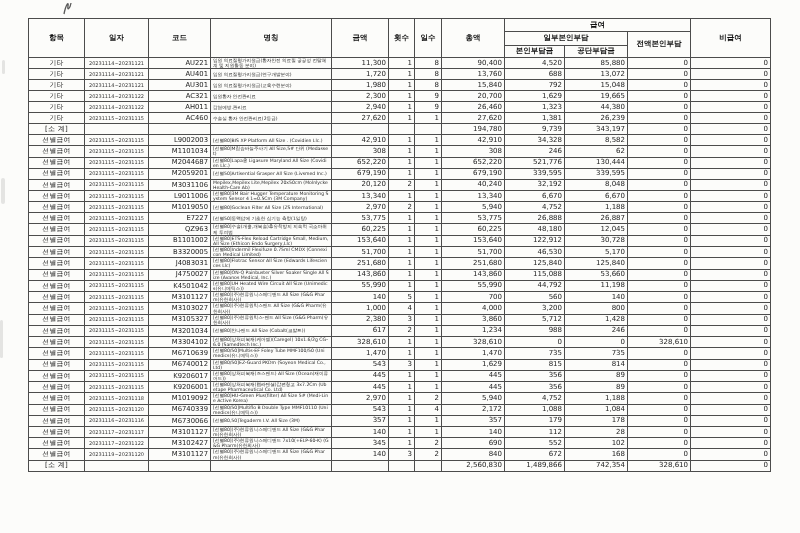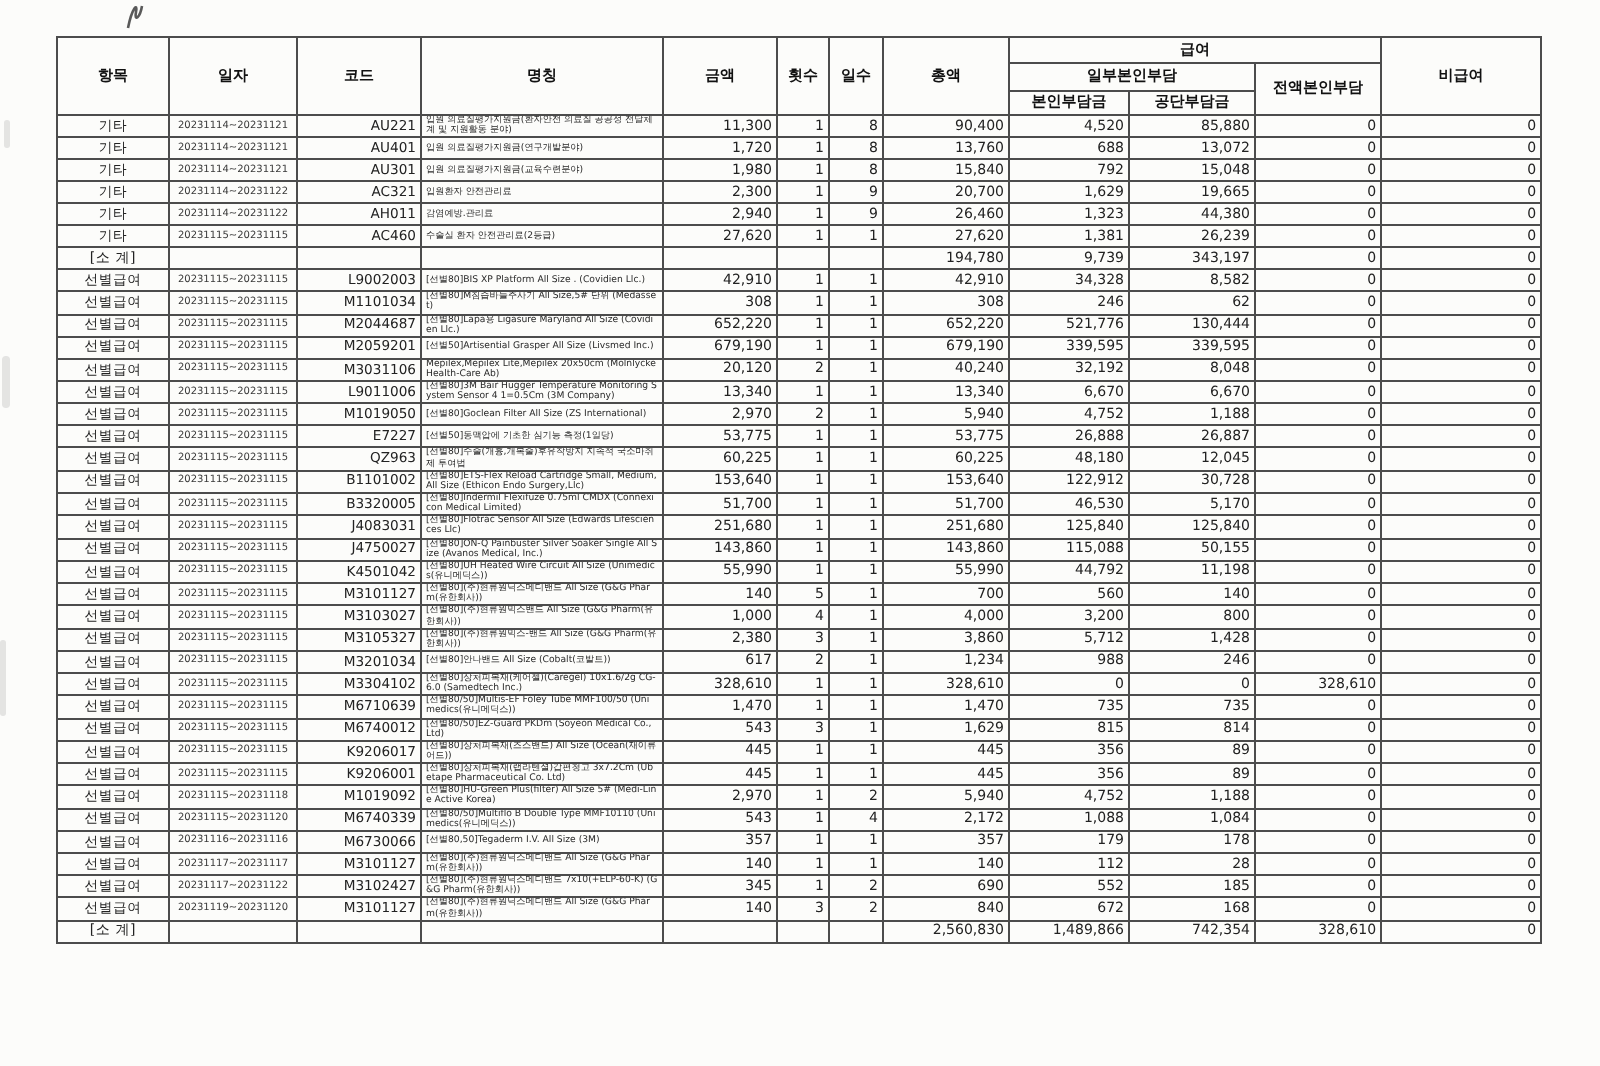--- a/index.html
+++ b/index.html
@@ -376,21 +376,21 @@
         <tr>
           <td class="c-item">선별급여</td>
           <td class="c-date">20231115~20231115</td>
           <td class="c-code">J4750027</td>
           <td class="c-name">[선별80]ON-Q Painbuster Silver Soaker Single All Size (Avanos Medical, Inc.)</td>
           <td class="c-amount">143,860</td>
           <td class="c-count">1</td>
           <td class="c-days">1</td>
           <td class="c-total">143,860</td>
           <td class="c-self_pay">115,088</td>
-          <td class="c-corp_pay">50,155</td>
+          <td class="c-corp_pay">53,660</td>
           <td class="c-full_self_pay">0</td>
           <td class="c-non_benefit">0</td>
         </tr>
         <tr>
           <td class="c-item">선별급여</td>
           <td class="c-date">20231115~20231115</td>
           <td class="c-code">K4501042</td>
           <td class="c-name">[선별80]UH Heated Wire Circuit All Size (Unimedics(유니메딕스))</td>
           <td class="c-amount">55,990</td>
           <td class="c-count">1</td>
@@ -586,21 +586,21 @@
         <tr>
           <td class="c-item">선별급여</td>
           <td class="c-date">20231117~20231122</td>
           <td class="c-code">M3102427</td>
           <td class="c-name">[선별80](주)현류원닉스메디밴드 7x10(+ELP-60-K) (G&amp;G Pharm(유한회사))</td>
           <td class="c-amount">345</td>
           <td class="c-count">1</td>
           <td class="c-days">2</td>
           <td class="c-total">690</td>
           <td class="c-self_pay">552</td>
-          <td class="c-corp_pay">185</td>
+          <td class="c-corp_pay">102</td>
           <td class="c-full_self_pay">0</td>
           <td class="c-non_benefit">0</td>
         </tr>
         <tr>
           <td class="c-item">선별급여</td>
           <td class="c-date">20231119~20231120</td>
           <td class="c-code">M3101127</td>
           <td class="c-name">[선별80](주)현류원닉스메디밴드 All Size (G&amp;G Pharm(유한회사))</td>
           <td class="c-amount">140</td>
           <td class="c-count">3</td>

